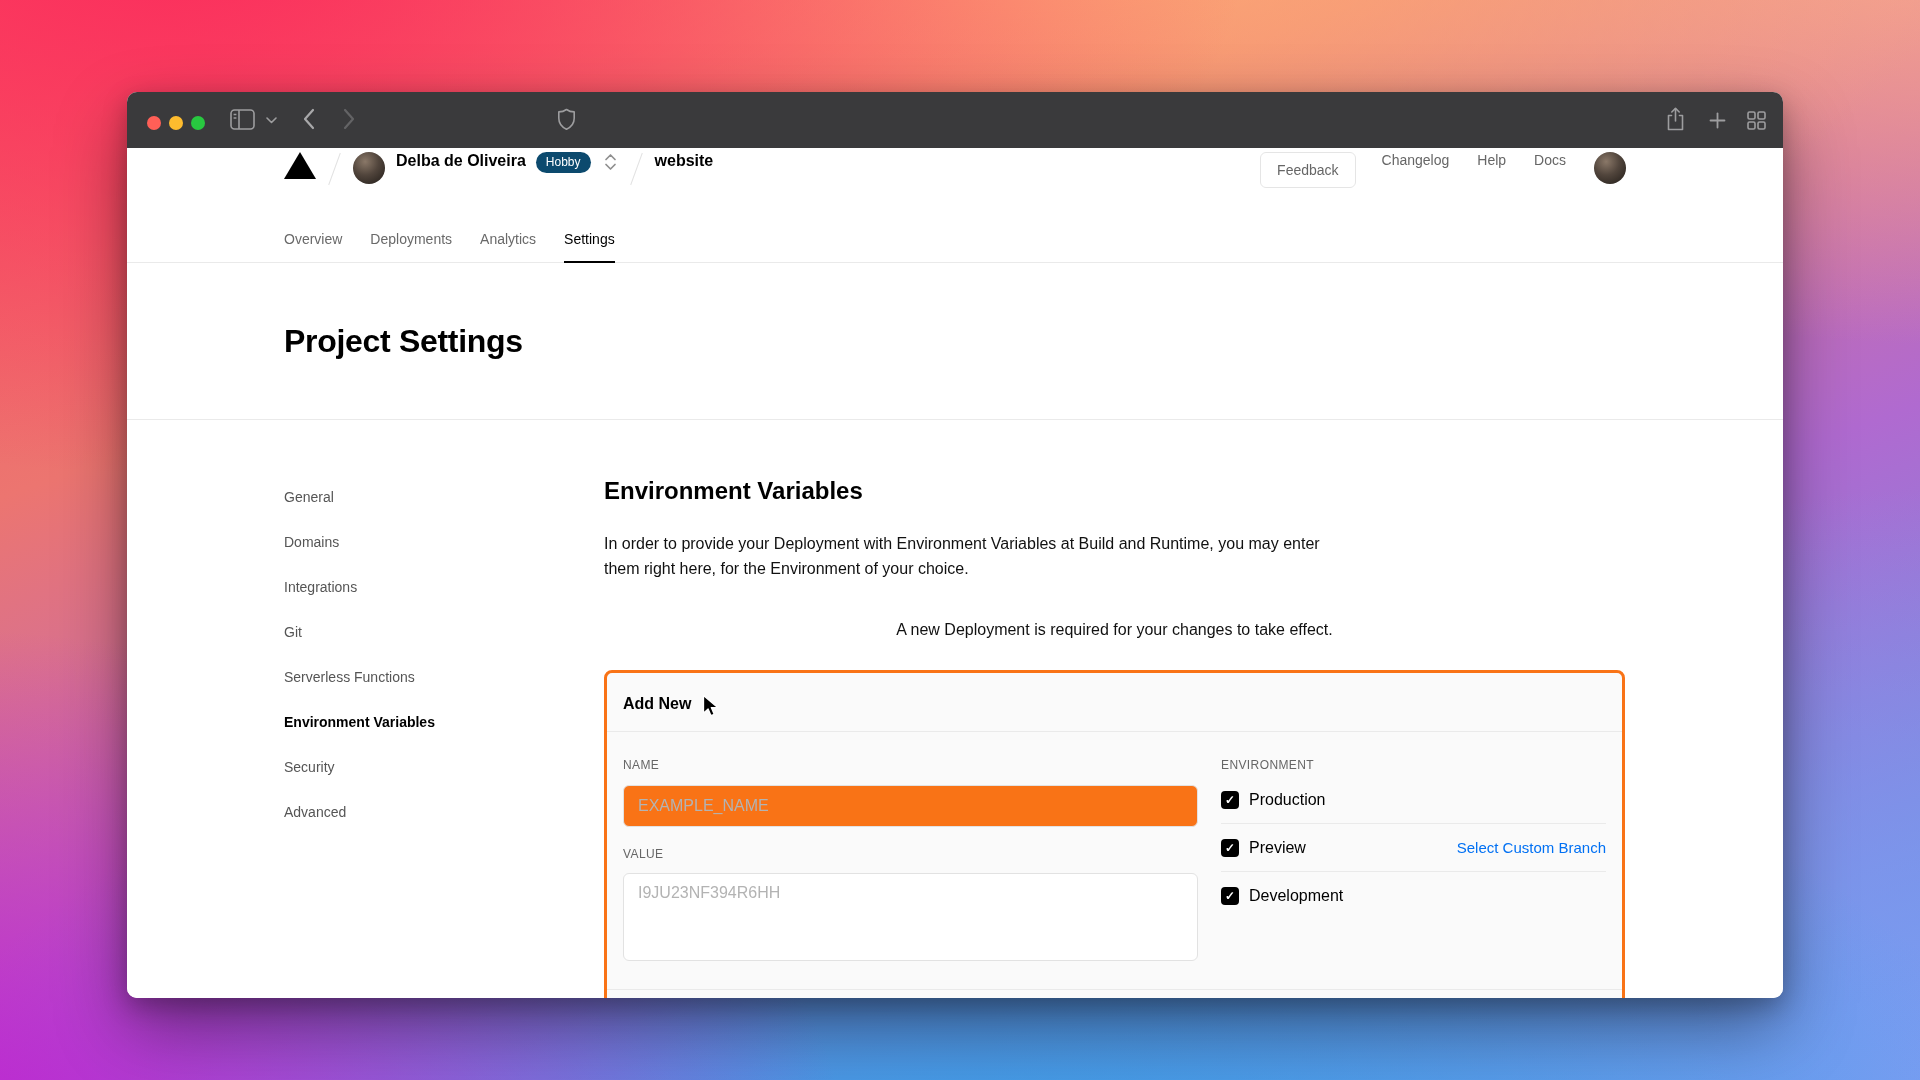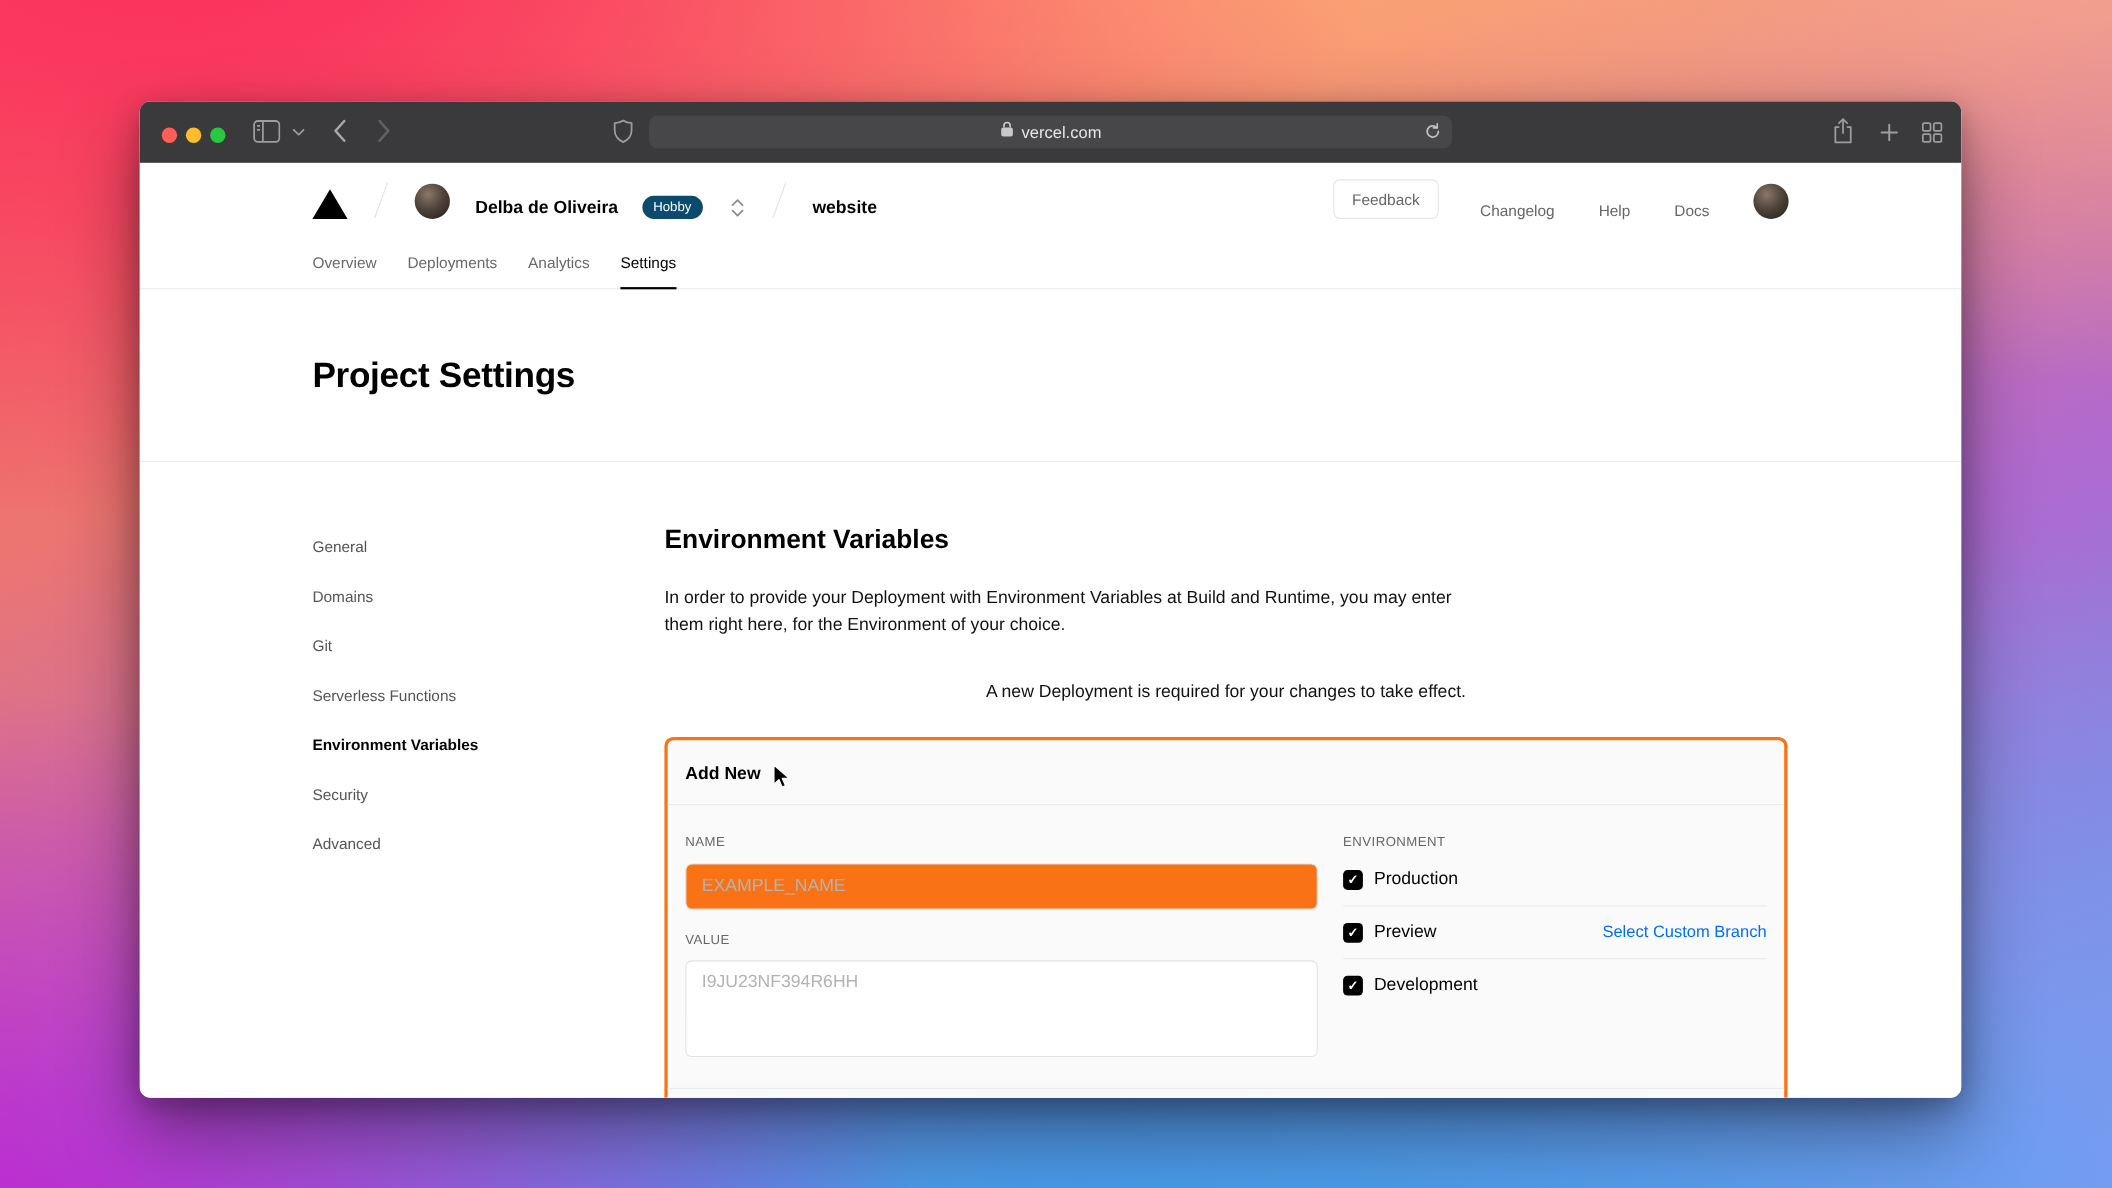--- a/index.html
+++ b/index.html
@@ -35,21 +35,21 @@
   .urlbar {
     position:absolute; left:50%; top:13px; transform:translateX(-50%);
     width:730px; height:30px; background:#47474a; border-radius:8px;
     display:flex; align-items:center; justify-content:center; column-gap:7px;
   }
   .url { font-size:15px; color:#e7e7e9; }
   .reload { position:absolute; right:9px; top:6px; }
 
   
   .site { flex:1; background:#fff; display:flex; flex-direction:column; overflow:hidden; }
-  .nav-row1 { height:67px; display:flex; align-items:flex-end; padding:16px 157px;gap:12px; }
+  .nav-row1 { height:67px; display:flex; align-items:flex-start; padding:4px 157px; }
   .logo-triangle { width:0; height:0; border-left:16px solid transparent; border-right:16px solid transparent; border-bottom:27px solid #000; }
   .crumb-slash { width:1px; height:34px; background:#e2e2e2; transform:rotate(20deg); margin:0 18px; flex:none; }
   .avatar { width:32px; height:32px; border-radius:50%; background:radial-gradient(circle at 38% 30%, #8a7868 0%, #51453c 45%, #201b17 100%); flex:none; }
   .team-name { font-size:16px; font-weight:600; color:#000; margin-left:11px; }
   .badge { margin-left:10px; background:#0c4a6e; color:#fff; font-size:12px; padding:3px 10px 4px; border-radius:999px; }
   .scope-chevrons { margin-left:12px; display:flex; }
   .project-name { font-size:16px; font-weight:600; color:#000; }
   .spacer { flex:1; }
   .feedback-btn { padding:9px 16px; border:1px solid #e5e5e5; border-radius:6px; background:#fff; font-size:14px; color:#666; margin-right:26px; cursor:default; font-family:inherit; }
   .nav-link { font-size:14px; color:#666; margin-right:28px; }
@@ -133,35 +133,20 @@
           <polyline points="2,2 10,11 2,20"></polyline>
         </svg>
       </span>
 
       <span class="tbtn" style="left:430px; top:16px;">
         <svg width="19" height="23" viewBox="0 0 19 23" fill="none" stroke="#9d9d9f" stroke-width="1.6" stroke-linejoin="round">
           <path d="M9.5 1.5 C7 3.3 4.3 3.9 1.8 3.9 V10.2 C1.8 15.4 5.4 19.3 9.5 21.2 C13.6 19.3 17.2 15.4 17.2 10.2 V3.9 C14.7 3.9 12 3.3 9.5 1.5 Z"></path>
         </svg>
       </span>
 
-      <div class="urlbar">
-        <span>
-          <svg width="13" height="15" viewBox="0 0 13 15">
-            <rect x="1.2" y="6" width="10.6" height="8" rx="2" fill="#c9c9cb"></rect>
-            <path d="M3.7 6 V4.2 a2.8 2.8 0 0 1 5.6 0 V6" fill="none" stroke="#c9c9cb" stroke-width="1.5"></path>
-          </svg>
-        </span>
-        <span class="url">vercel.com</span>
-        <span class="reload">
-          <svg width="17" height="17" viewBox="0 0 17 17" fill="none" stroke="#c0c0c2" stroke-width="1.6" stroke-linecap="round">
-            <path d="M13.6 8.5 a5.1 5.1 0 1 1 -1.6 -3.7"></path>
-            <polyline points="12.6,1.6 12.6,5.2 9,5.2" stroke-width="1.5"></polyline>
-          </svg>
-        </span>
-      </div>
 
       <span class="tbtn" style="right:98px; top:15px;">
         <svg width="19" height="25" viewBox="0 0 19 25" fill="none" stroke="#9d9d9f" stroke-width="1.6" stroke-linecap="round" stroke-linejoin="round">
           <path d="M5.5 8.5 H2.5 V22.5 H16.5 V8.5 H13.5"></path>
           <line x1="9.5" y1="1.8" x2="9.5" y2="14"></line>
           <polyline points="5.8,5 9.5,1.4 13.2,5"></polyline>
         </svg>
       </span>
       <span class="tbtn" style="right:57px; top:20px;">
         <svg width="17" height="17" viewBox="0 0 17 17" stroke="#9d9d9f" stroke-width="1.8" stroke-linecap="round">
@@ -211,20 +196,21 @@
       </div>
 
       <div class="title-band">
         <h1>Project Settings</h1>
       </div>
 
       <div class="content">
         <nav class="sidebar">
           <div class="side-item">General</div>
           <div class="side-item">Domains</div>
+          <div class="side-item">Integrations</div>
           <div class="side-item">Git</div>
           <div class="side-item">Serverless Functions</div>
           <div class="side-item active">Environment Variables</div>
           <div class="side-item">Security</div>
           <div class="side-item">Advanced</div>
         </nav>
 
         <main class="main">
           <h2>Environment Variables</h2>
           <p class="desc">In order to provide your Deployment with Environment Variables at Build and Runtime, you may enter them right here, for the Environment of your choice.</p>

